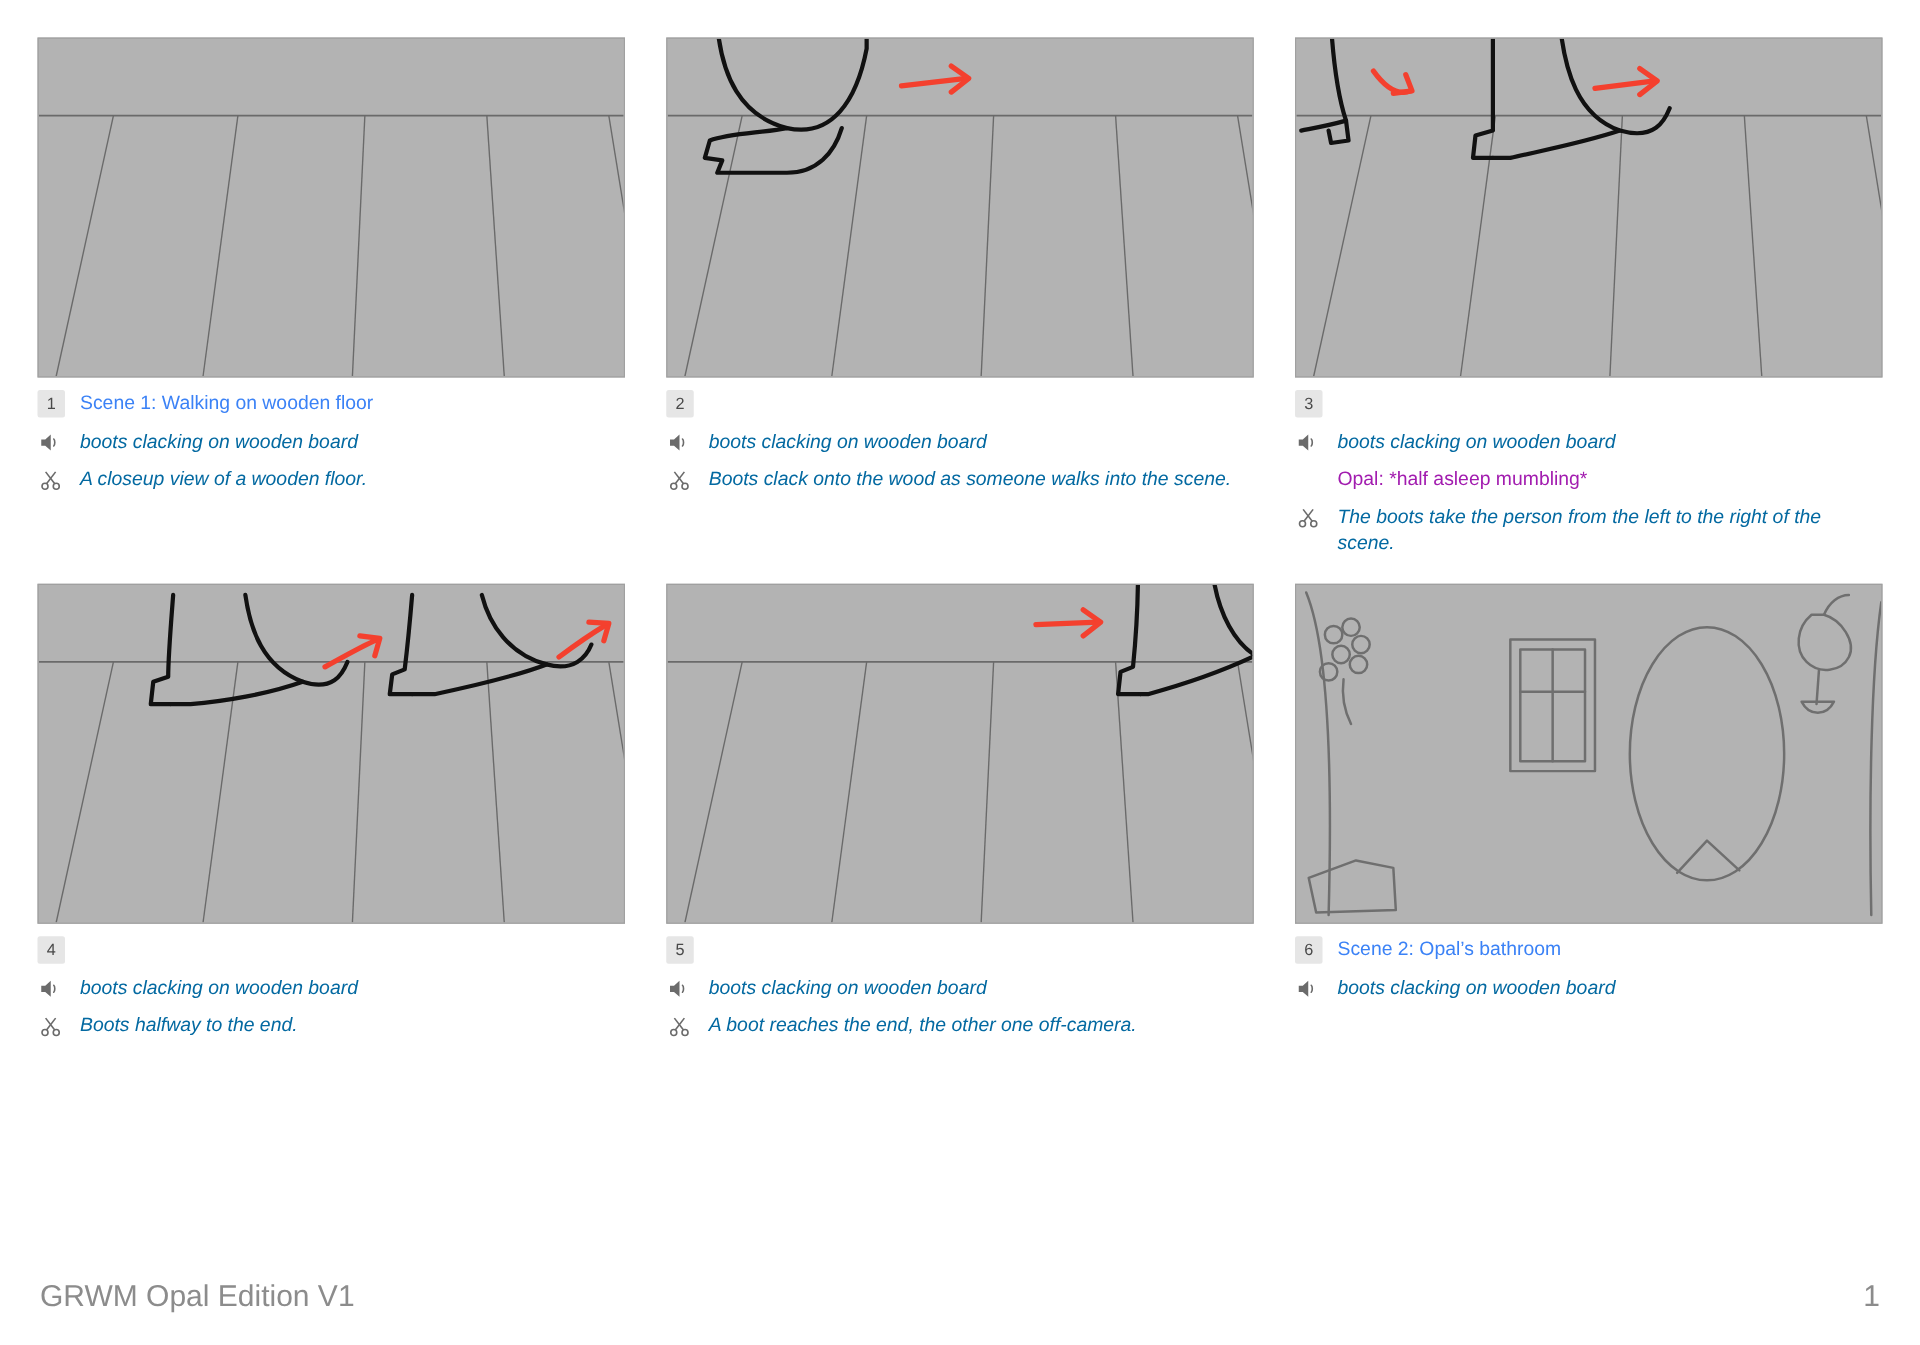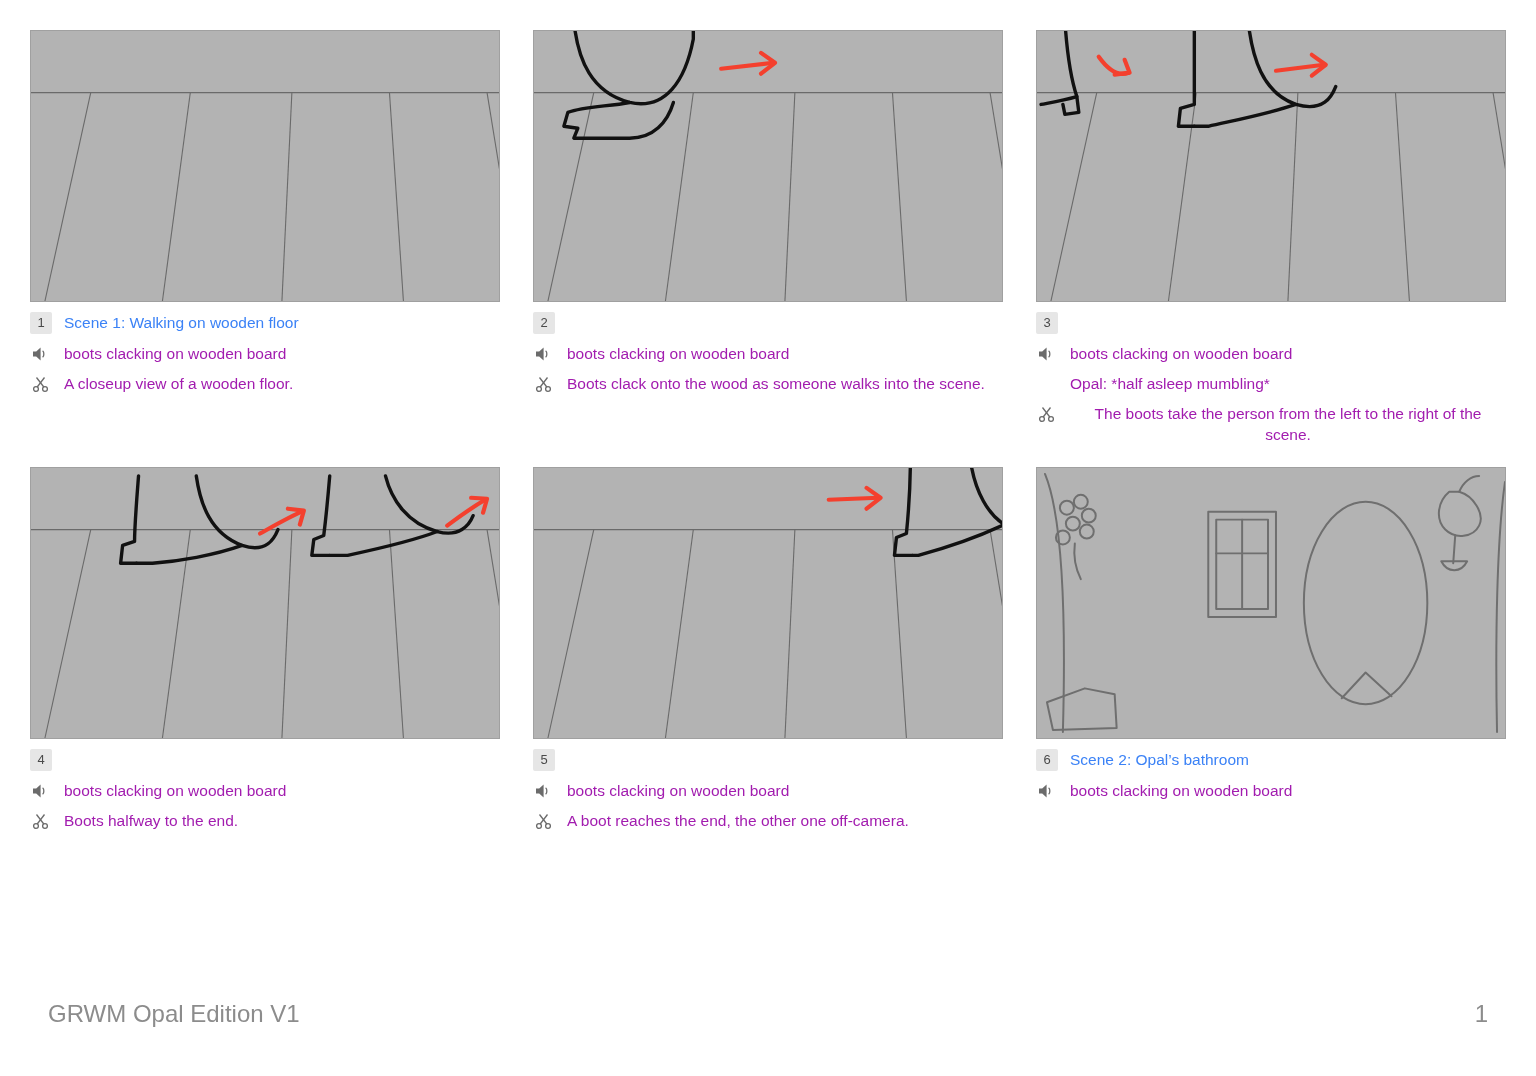--- a/index.html
+++ b/index.html
@@ -43,21 +43,21 @@
   }
   .frame svg { display: block; width: 100%; height: 100%; }
 
   .meta { padding-top: 10px; }
 
   .row {
     display: flex;
     align-items: flex-start;
     margin-bottom: 9px;
   }
-  .row:last-child { margin-bottom: 0; text-align: center; }
+  .row:last-child { margin-bottom: 0; }
 
   .numbox {
     min-width: 22px;
     height: 22px;
     background: #e6e6e6;
     color: #4a4a4a;
     font-size: 13px;
     line-height: 22px;
     text-align: center;
     border-radius: 2px;
@@ -78,41 +78,42 @@
     display: flex;
     align-items: center;
     justify-content: center;
     color: #6b6b6b;
     margin-top: 1px;
   }
   .icon svg { display: block; }
 
   .line-text {
     font-size: 15.5px;
-    color: #a21caf;
+    color: #0369a1;
     line-height: 21px;
     max-width: 436px;
+    font-style: italic;
   }
   .dialog-row { margin-left: 34px; }
   .dialog-text {
     font-size: 15.5px;
     color: #a21caf;
     line-height: 21px;
   }
 
   footer {
     position: absolute;
     left: 0;
     bottom: 0;
     width: 1536px;
     height: 76px;
     display: flex;
-    align-items: flex-start;
+    align-items: center;
     justify-content: space-between;
-    padding: 0 48px;
+    padding: 0 32px;
   }
   .footer-title {
     font-size: 24px;
     color: #8c8c8c;
   }
   .footer-page {
     font-size: 24px;
     color: #8c8c8c;
   }
 </style>

